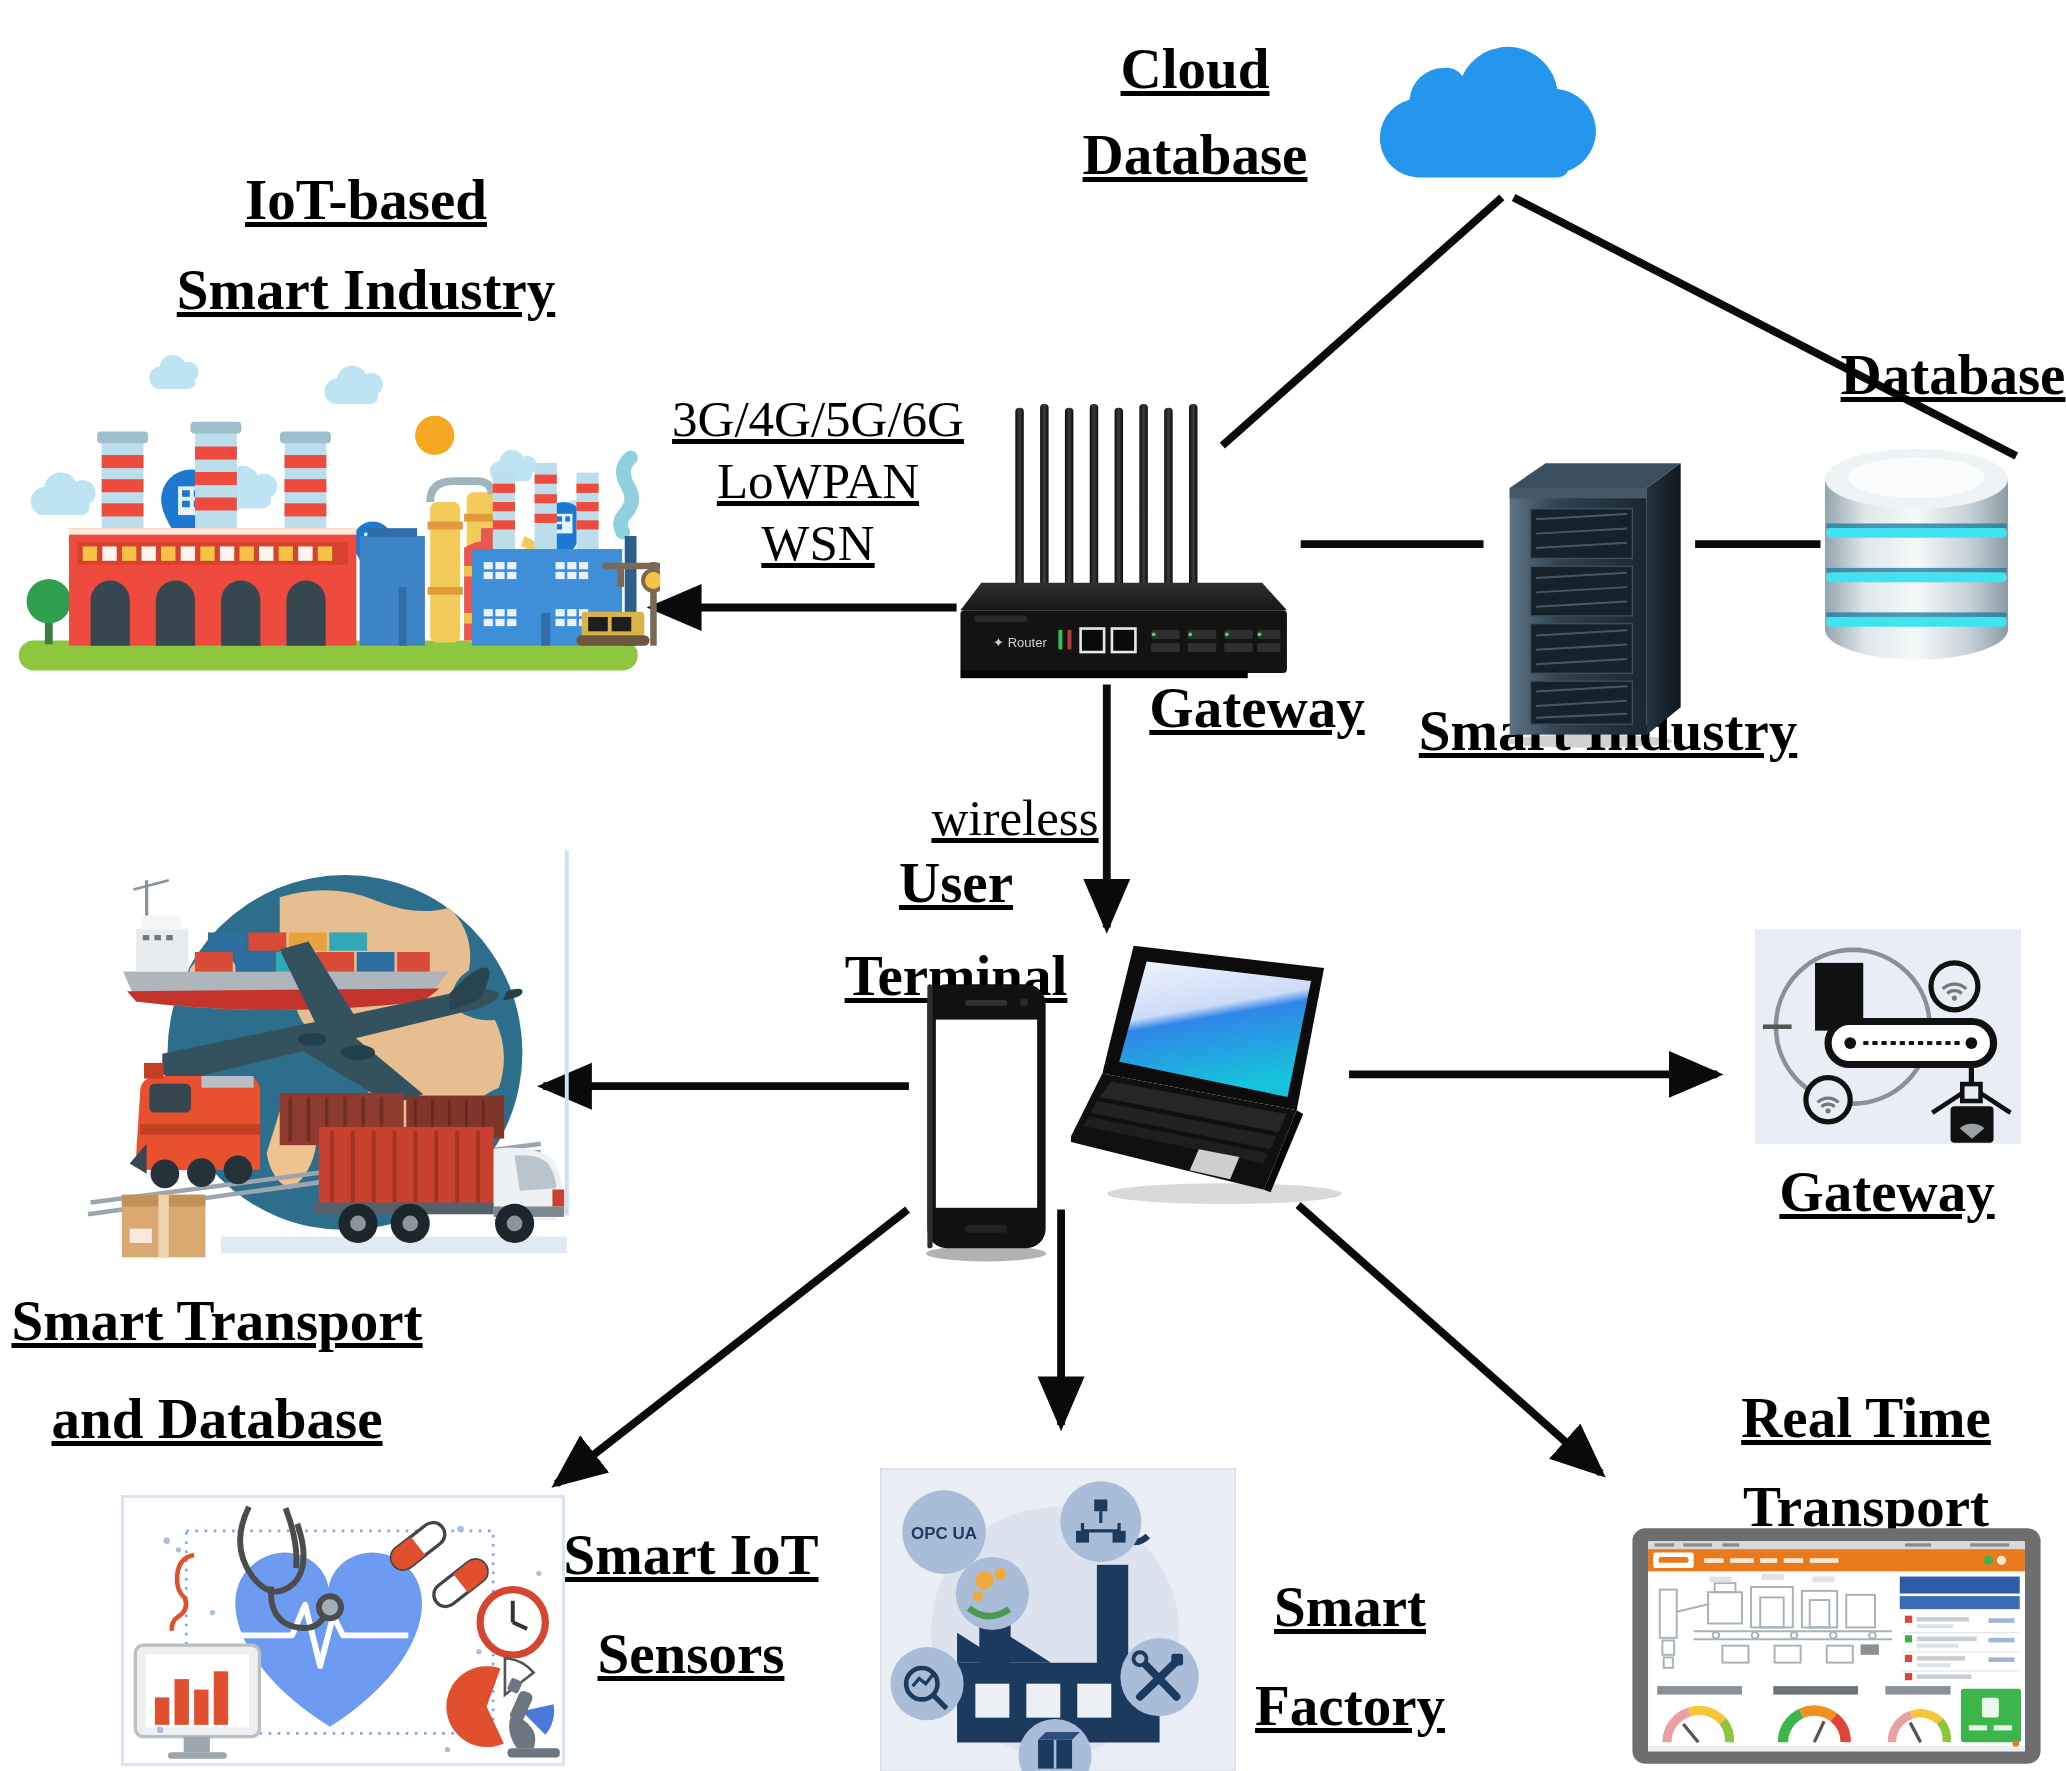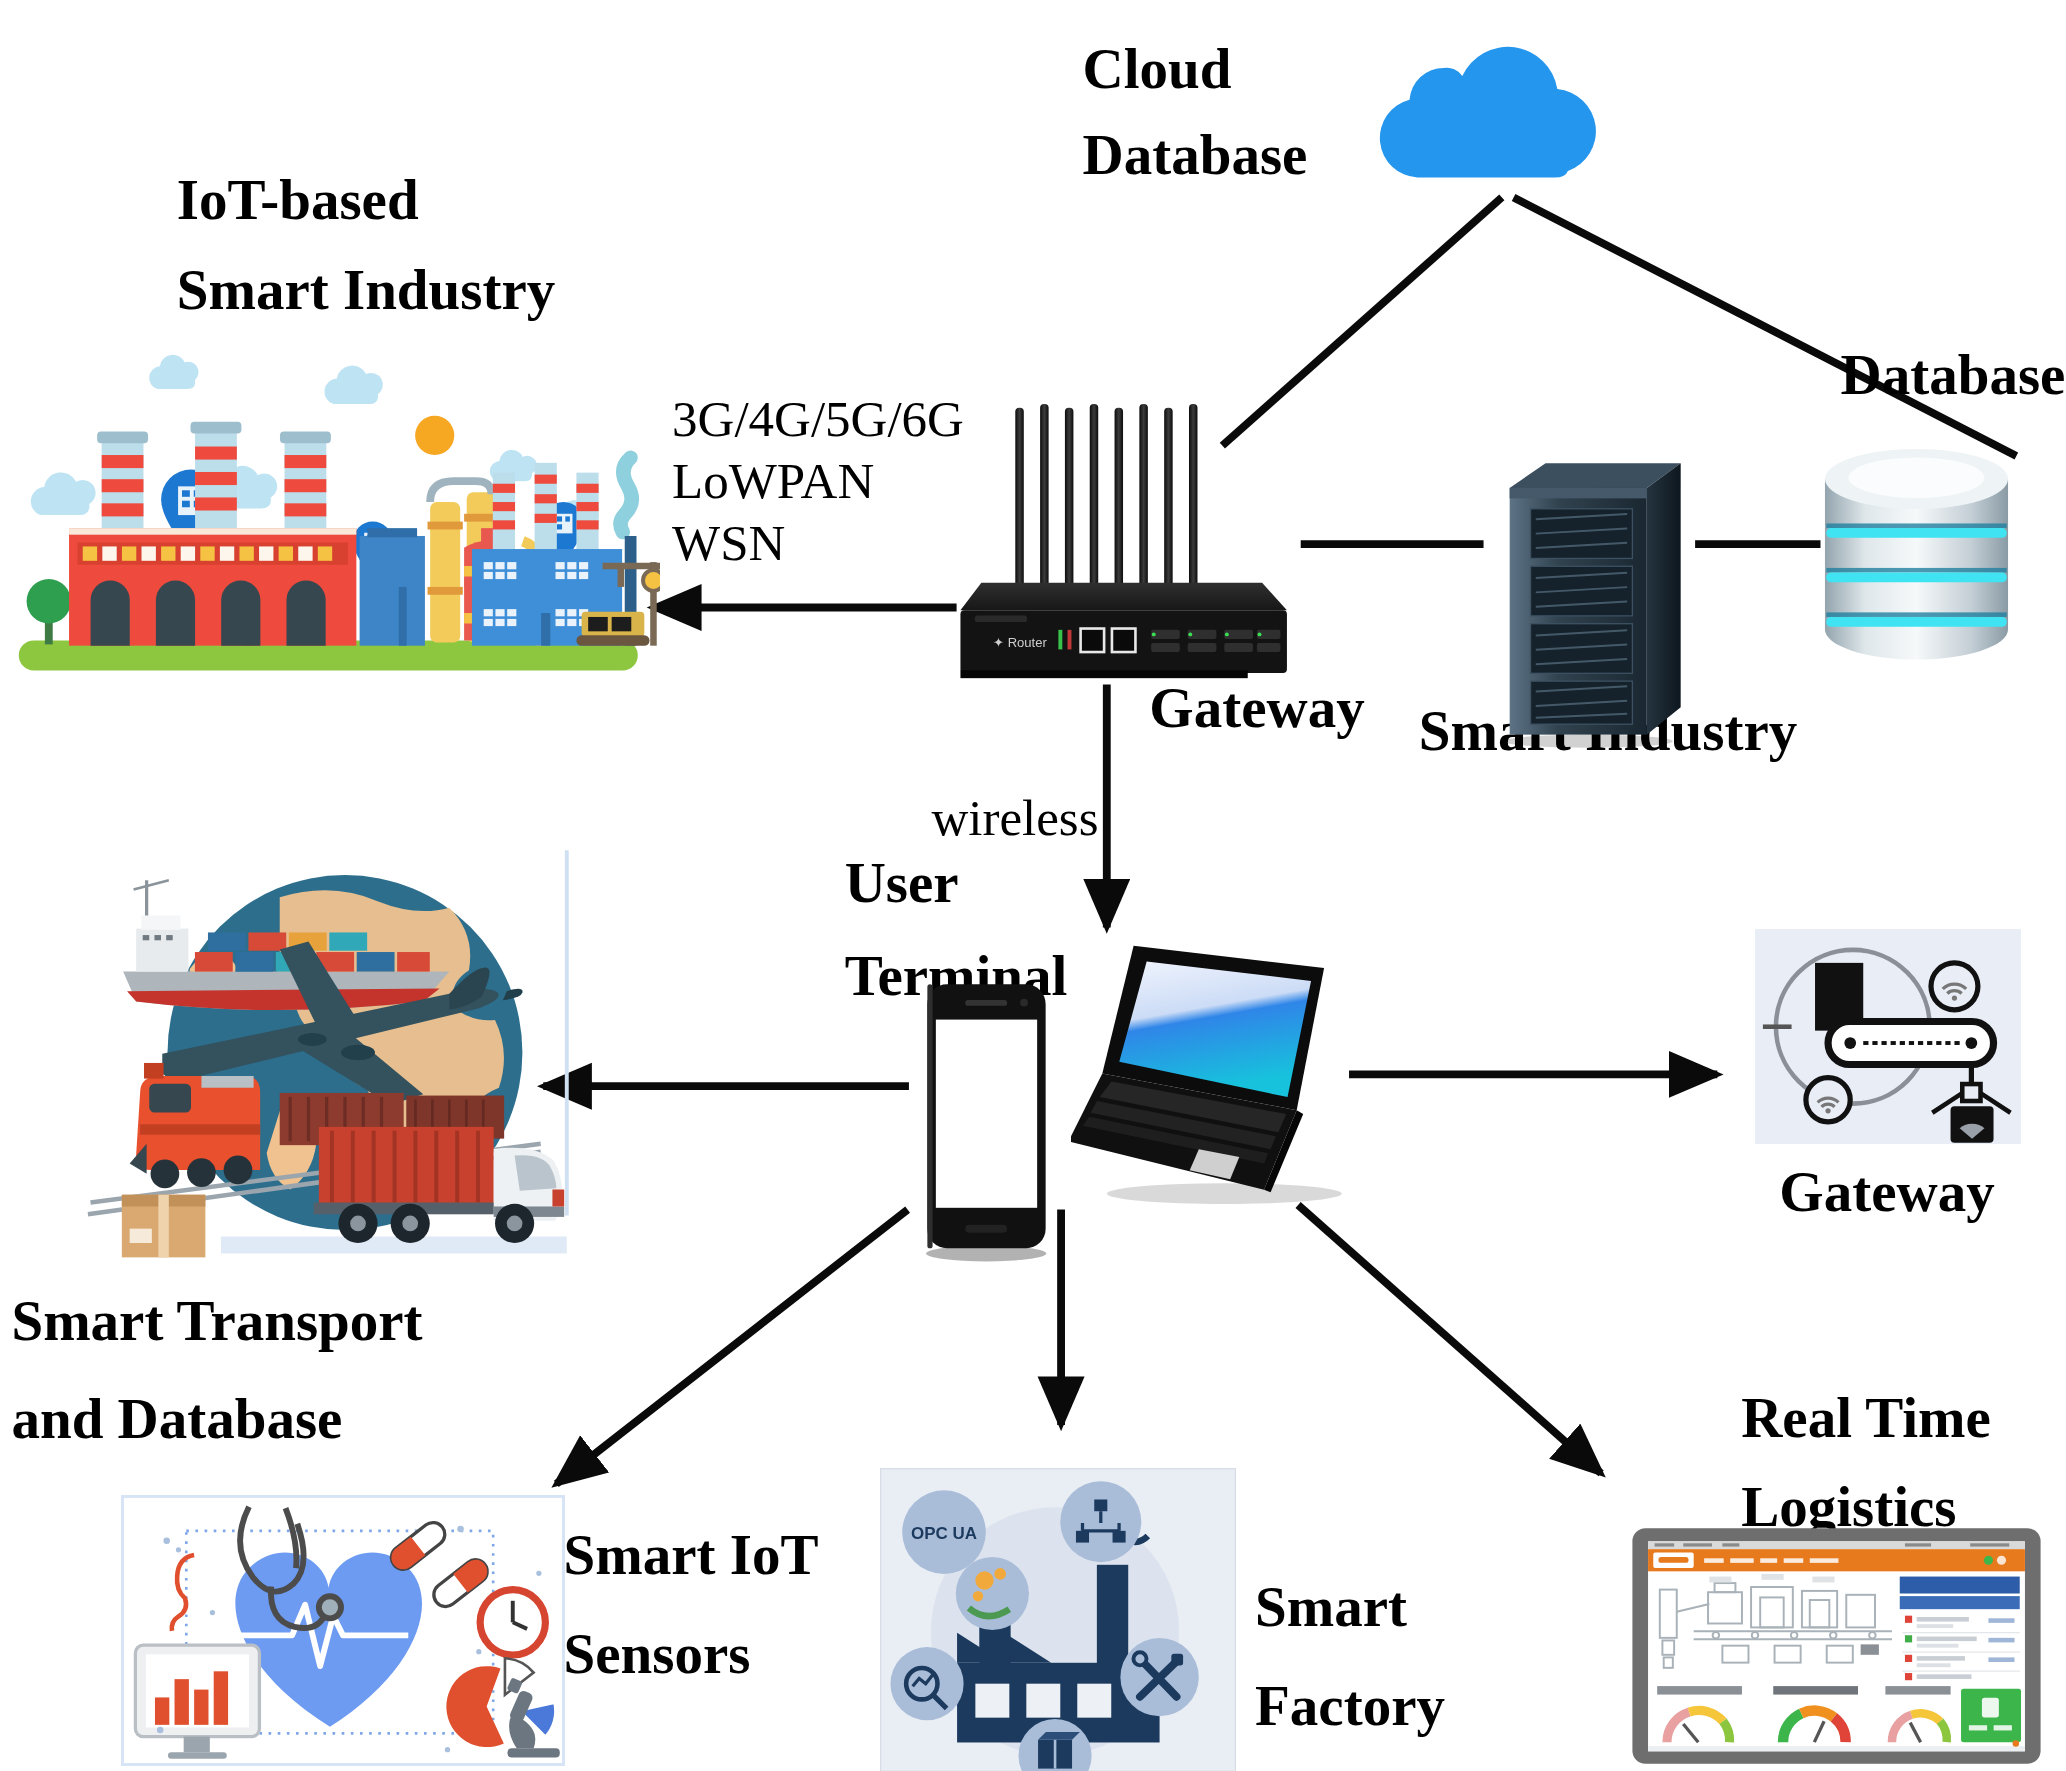--- a/index.html
+++ b/index.html
@@ -1,20 +1,20 @@
 <!DOCTYPE html>
 <html style="--cloud-blue: #2596ED; --line-black: #0a0a0a; --industry-green: #8DC63F; --industry-red: #EE4B3E; --industry-blue: #3F8FD8; --sun-orange: #F7A823; --pin-blue: #1D78D2; --db-cyan: #3FE3F2; --server-slate: #2B3D4C; --device-black: #141414; --laptop-screen-blue: #1E7BE8; --globe-teal: #2D6E8D; --globe-land: #F0C28F; --train-orange: #E8502E; --truck-red: #C8402E; --heart-blue: #6D9BF2; --health-red: #E0502E; --factory-navy: #1C3A5E; --factory-bg: #E9EDF4; --dash-orange: #E87A1E; --dash-blue: #2D5CA8; --gauge-green: #3CB54A; --gauge-yellow: #F5C53A; --gauge-red: #E04438; --gateway-panel-bg: #E9EDF6;font-size:10.4px"><head>
 <meta charset="utf-8">
 <style>
   html,body{margin:0;padding:0;background:#fff;}
   .canvas{position:relative;width:2066px;height:1772px;background:#fff;overflow:hidden;
           font-family:"Liberation Serif","DejaVu Serif",serif;color:#000;}
   .abs{position:absolute;}
-  .lbl{position:absolute;font-weight:bold;font-size:57px;line-height:1.45;
-       transform:translateX(-50%);white-space:nowrap;}
+  .lbl{position:absolute;text-align:center;font-weight:bold;font-size:57px;line-height:1.45;
+       transform:translateX(-50%);white-space:nowrap;text-decoration:underline;}
   .lbl.light{font-weight:normal;font-size:51px;line-height:1.22;}
   .lbl span{display:block;}
   svg{display:block;}
 </style>
 </head>
 <body>
 
 <div class="canvas">
 
   <svg class="abs" style="left:0;top:0" width="2066" height="1772" viewBox="0 0 3164 2713">
@@ -77,21 +77,21 @@
   <div class="lbl" style="left:691px;top:1505px;line-height:99px;">
     <span>Smart IoT</span>
       <span>Sensors</span>
   </div>
   <div class="lbl" style="left:1350px;top:1557px;line-height:99px;">
     <span>Smart</span>
       <span>Factory</span>
   </div>
   <div class="lbl" style="left:1866px;top:1373px;line-height:89px;">
     <span>Real Time</span>
-      <span>Logistics</span>
+      <span>Transport</span>
   </div>
 
   <svg class="abs" style="left:1362px;top:7.8px;" width="264" height="178" viewBox="0 0 200 134">
     <path fill="#2596ED" d="M42 128 a30 30 0 0 1 -6 -59 a26 26 0 0 1 26 -24 a14 14 0 0 1 14 6 a38 38 0 0 1 72 10 a32 32 0 0 1 8 62 q-2 5 -10 5 z"></path>
   </svg>
 
   <svg class="abs" style="left:6.5px;top:306px;" width="653" height="379" viewBox="0 0 1000 580">
     <g fill="#BEE4F4">
       <path d="M230 127 a18 18 0 0 1 4 -35 a20 20 0 0 1 38 -6 a16 16 0 0 1 16 27 q2 14 -12 14 z"></path>
       <path d="M500 150 a20 20 0 0 1 5 -39 a24 24 0 0 1 45 -7 a18 18 0 0 1 18 31 q2 15 -14 15 z"></path>

